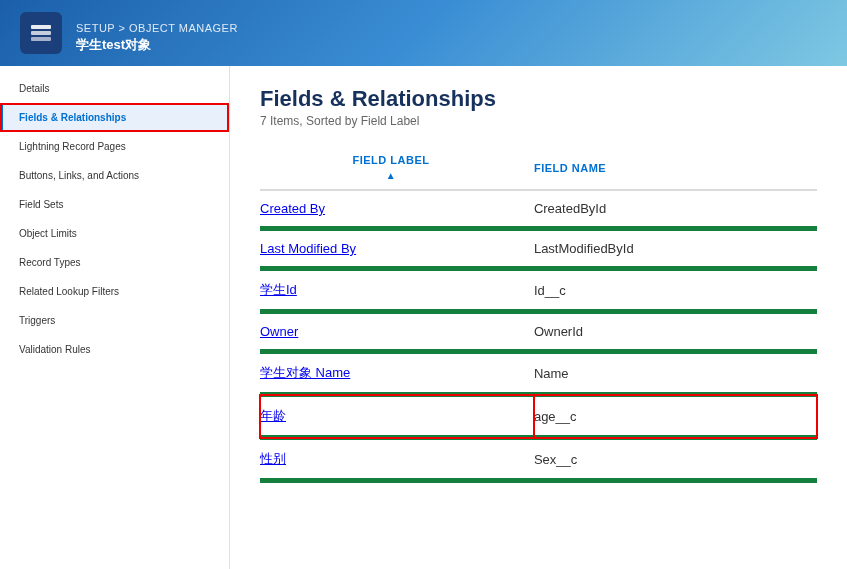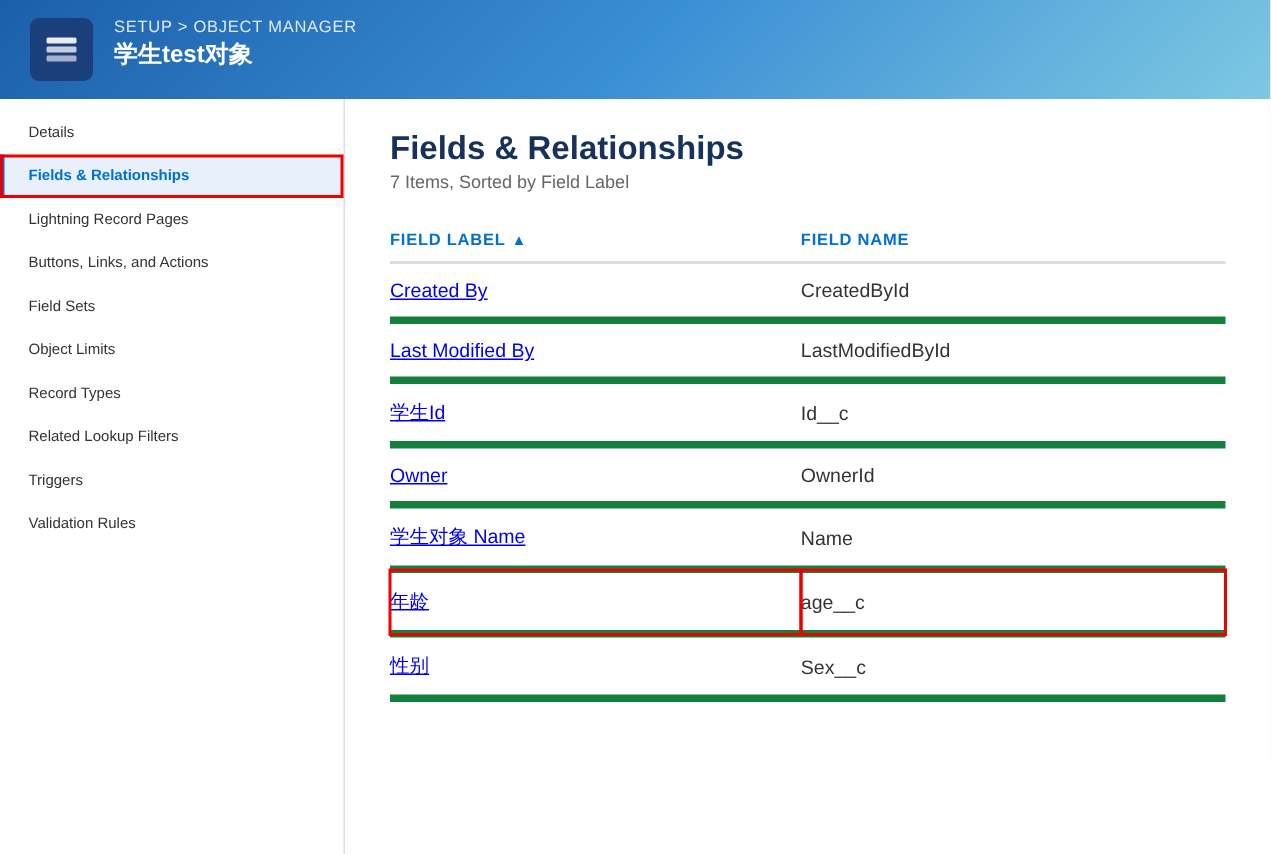--- a/index.html
+++ b/index.html
@@ -3,35 +3,35 @@
   <meta charset="utf-8">
   <style>
     * { box-sizing: border-box; margin: 0; padding: 0; }
     body { font-family: 'Salesforce Sans', Arial, sans-serif; font-size: 13px; background: #f3f2f2; }
 
     
     .app-header {
       background: linear-gradient(135deg, #1b5faa 0%, #3a8ed4 50%, #7ec8e3 100%);
       padding: 12px 20px;
       display: flex;
-      align-items: flex-start;
+      align-items: flex-end;
       gap: 14px;
       min-height: 64px;
     }
     .app-icon {
       background: #1b3f7a;
       border-radius: 6px;
       width: 42px; height: 42px;
       display: flex; align-items: center; justify-content: center;
       flex-shrink: 0;
     }
     .app-icon svg { width: 26px; height: 26px; }
     .header-text { color: white; }
     .header-breadcrumb { font-size: 11px; color: rgba(255,255,255,0.85); letter-spacing: 0.5px; }
-    .header-title { font-size: 16px; font-weight: 700; color: white; margin-top: 2px; }
+    .header-title { font-size: 13px; font-weight: 700; color: white; margin-top: 2px; }
 
     
     .main-container {
       display: flex;
       background: white;
       min-height: 505px;
     }
 
     
     .sidebar {
@@ -103,20 +103,21 @@
     .highlighted-row td {
       outline: 2px solid #e00;
       outline-offset: -1px;
     }
     .highlighted-row { position: relative; }
 
     .th-label-cell {
       display: flex;
       align-items: center;
       gap: 4px;
+      flex-direction: column;
     }
   </style>
 </head>
 <body>
 
 <div class="app-header">
   <div class="app-icon">
     <svg viewBox="0 0 26 26" fill="none" xmlns="http://www.w3.org/2000/svg">
       <rect x="3" y="5" width="20" height="4" rx="1" fill="white" opacity="0.9"></rect>
       <rect x="3" y="11" width="20" height="4" rx="1" fill="white" opacity="0.75"></rect>

